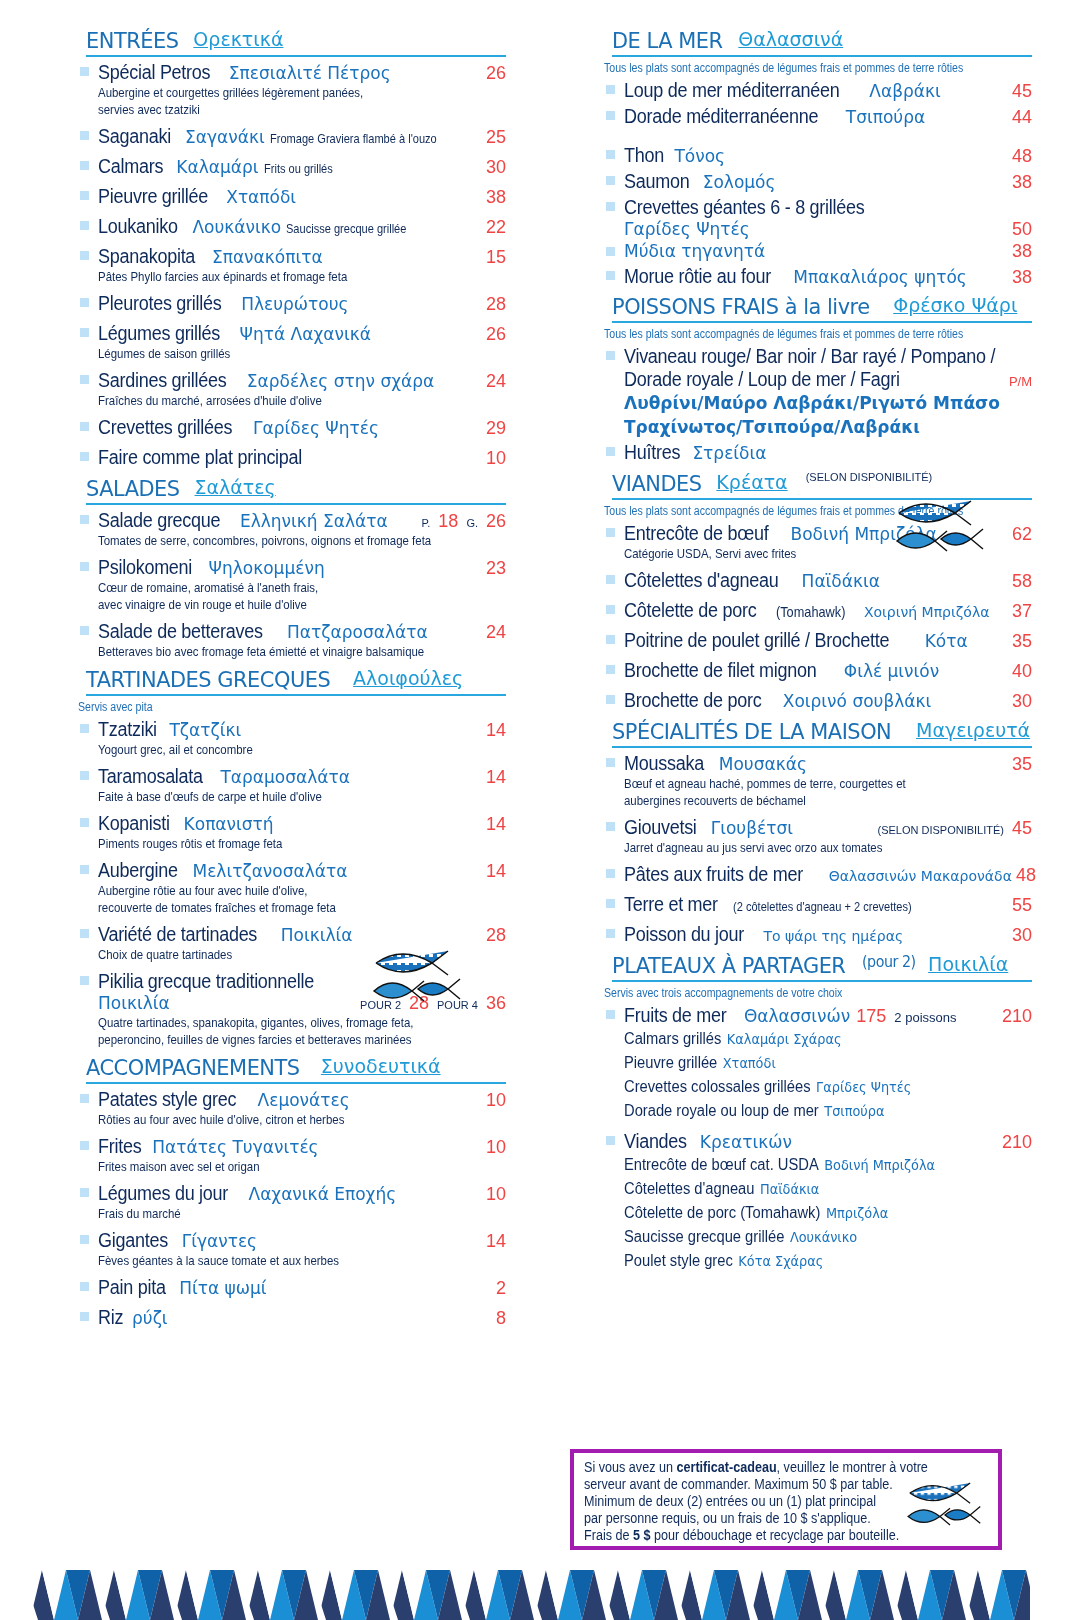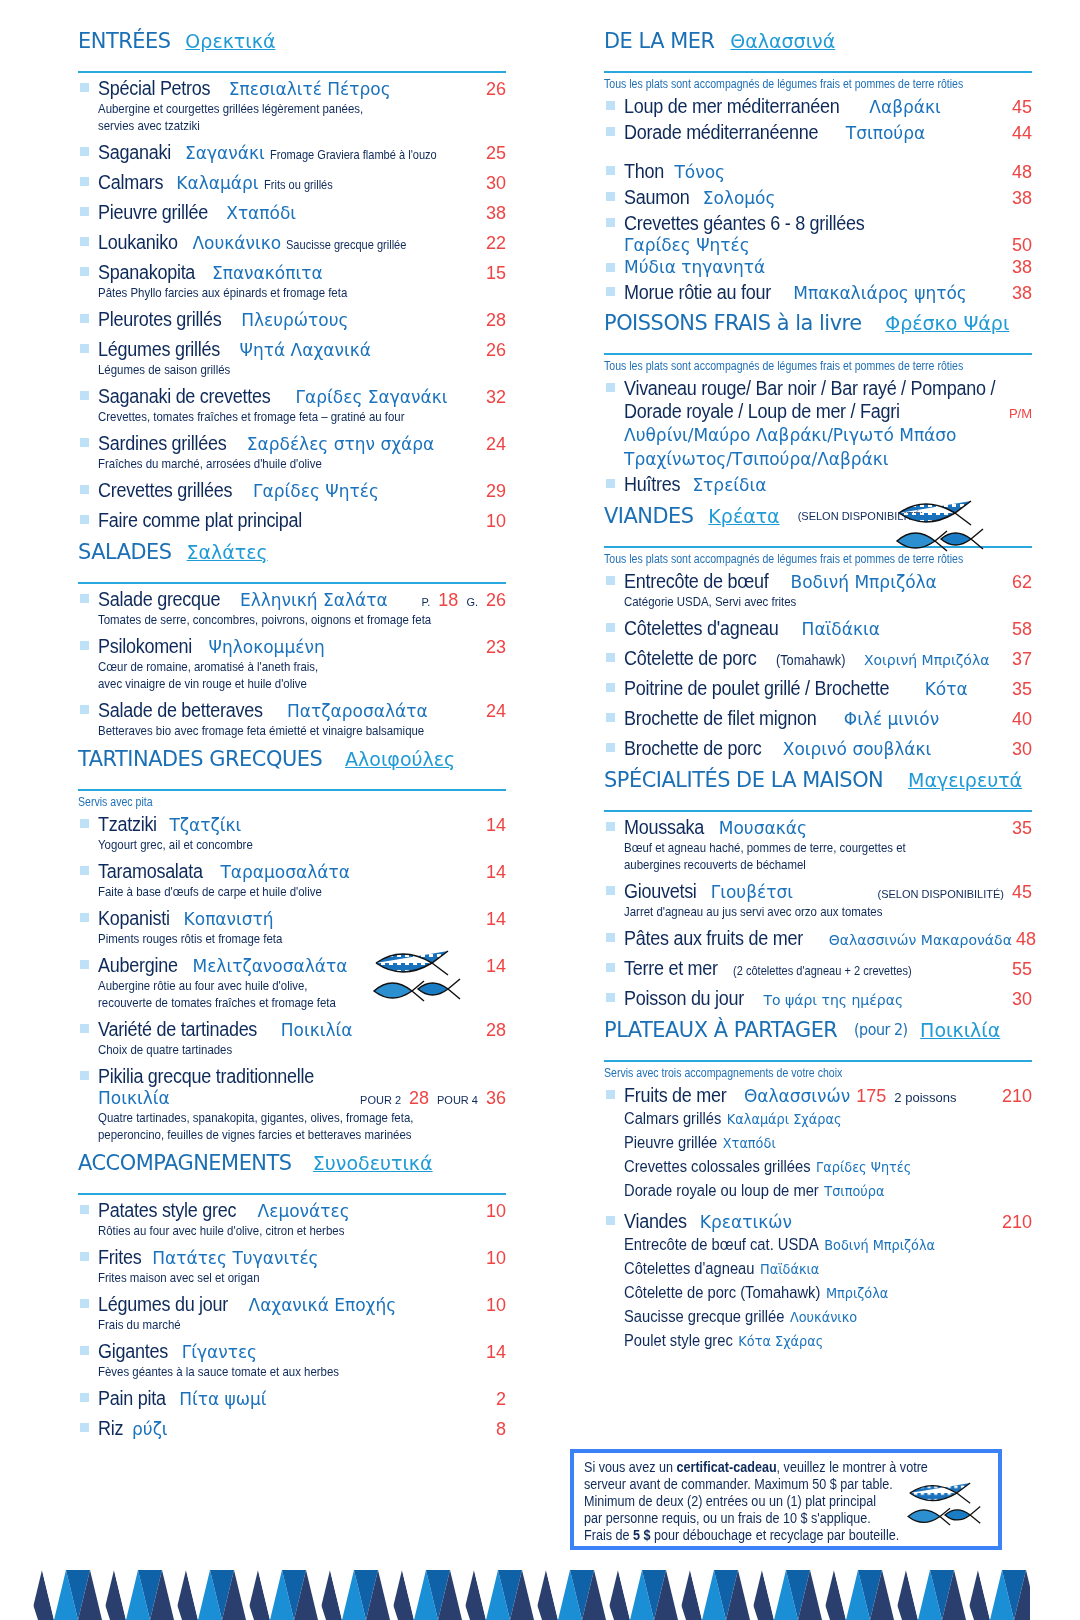--- a/index.html
+++ b/index.html
@@ -3,43 +3,43 @@
 <meta charset="utf-8">
 <style>
   * { box-sizing: border-box; margin: 0; padding: 0; }
   html, body { width: 1080px; height: 1620px; background: #ffffff; overflow: hidden; }
   body { position: relative; font-family: "Liberation Sans", sans-serif; color: #0e2a5a; }
 
   .col { position: absolute; top: 28px; }
   .col-left { left: 78px; width: 428px; }
   .col-right { left: 604px; width: 428px; }
 
-  .sec-head { display: flex; align-items: center; border-bottom: 2px solid #29a8e0; padding-bottom: 18px; margin-bottom: 4px; white-space: nowrap; }
+  .sec-head { display: flex; align-items: flex-start; border-bottom: 2px solid #29a8e0; padding-bottom: 2px; margin-bottom: 4px; white-space: nowrap; margin-left: 8px; }
   .sec-title { font-family: "DejaVu Sans", sans-serif; font-size: 22px; color: #1a6fb5; letter-spacing: -0.5px; font-weight: normal; transform: scaleX(0.95); transform-origin: left; }
   .sec-greek { font-family: "DejaVu Sans", sans-serif; font-size: 19px; color: #1e9ad6; margin-left: 10px; text-decoration: underline; }
   .sec-note { font-size: 11px; color: #0e2a5a; margin-left: 18px; }
   .sec-sub { font-size: 12px; color: #1f6fb5; margin: 2px 0 4px 0; transform: scaleX(0.88); transform-origin: left; white-space: nowrap; }
 
   .item { position: relative; padding-left: 20px; margin-bottom: 7px; }
   .bullet { position: absolute; left: 2px; top: 6px; width: 9px; height: 9px; background: #bfe1f7; }
   .row { display: flex; align-items: baseline; white-space: nowrap; }
   .name { font-size: 20px; font-weight: normal; color: #0e2a5a; letter-spacing: -0.3px; transform: scaleX(0.9); transform-origin: left; display: inline-block; }
   .greek { font-family: "DejaVu Sans", sans-serif; font-size: 17px; color: #1a72bc; margin-left: 6px; }
   .inline-desc { font-size: 13px; color: #0e2a5a; margin-left: 5px; transform: scaleX(0.85); transform-origin: left; display: inline-block; }
   .spacer { flex: 1; }
   .price { font-size: 18px; color: #ef4444; text-align: right; min-width: 24px; }
   .small-cap { font-size: 11px; color: #0e2a5a; margin: 0 4px 0 8px; }
   .desc { font-size: 13px; color: #0e2a5a; line-height: 16px; margin-top: 1px; transform: scaleX(0.88); transform-origin: left; white-space: nowrap; }
-  .greek-line { font-family: "DejaVu Sans", sans-serif; font-size: 17px; color: #1a72bc; line-height: 24px; white-space: nowrap; }
+  .greek-line { font-family: "DejaVu Sans", sans-serif; font-size: 17px; color: #1a72bc; line-height: 24px; white-space: nowrap; font-weight: bold; }
   .sub-line { font-size: 16px; color: #0e2a5a; line-height: 24px; white-space: nowrap; padding-left: 0; transform: scaleX(0.92); transform-origin: left; }
   .sub-line .greek { font-size: 14px; }
   .section { margin-bottom: 6px; }
 
   .fish { position: absolute; }
-  .notice { position: absolute; left: 570px; top: 1449px; width: 432px; height: 101px; border: 4px solid #3b82f6; padding: 6px 10px; font-size: 14px; line-height: 17px; color: #0e2a5a; }
+  .notice { position: absolute; left: 570px; top: 1449px; width: 432px; height: 101px; border: 4px solid #a21caf; padding: 6px 10px; font-size: 14px; line-height: 17px; color: #0e2a5a; }
   .notice p { white-space: nowrap; transform: scaleX(0.9); transform-origin: left; }
   .notice b { font-weight: bold; }
 
   .footer-pattern { position: absolute; left: 0; top: 1570px; width: 1080px; height: 50px; }
 </style>
 </head>
 <body>
 
 <div class="col col-left">
 
@@ -119,30 +119,20 @@
     </div>
     <div class="item">
         <span class="bullet"></span>
       <div class="row">
           <span class="name">Légumes grillés</span>
           <span class="greek">Ψητά Λαχανικά</span>
           <span class="spacer"></span>
           <span class="price">26</span>
         </div>
       <div class="desc">Légumes de saison grillés</div>
-    </div>
-    <div class="item">
-        <span class="bullet"></span>
-      <div class="row">
-          <span class="name">Saganaki de crevettes</span>
-          <span class="greek">Γαρίδες Σαγανάκι</span>
-          <span class="spacer"></span>
-          <span class="price">32</span>
-        </div>
-      <div class="desc">Crevettes, tomates fraîches et fromage feta – gratiné au four</div>
     </div>
     <div class="item">
         <span class="bullet"></span>
       <div class="row">
           <span class="name">Sardines grillées</span>
           <span class="greek">Σαρδέλες στην σχάρα</span>
           <span class="spacer"></span>
           <span class="price">24</span>
         </div>
       <div class="desc">Fraîches du marché, arrosées d'huile d'olive</div>

